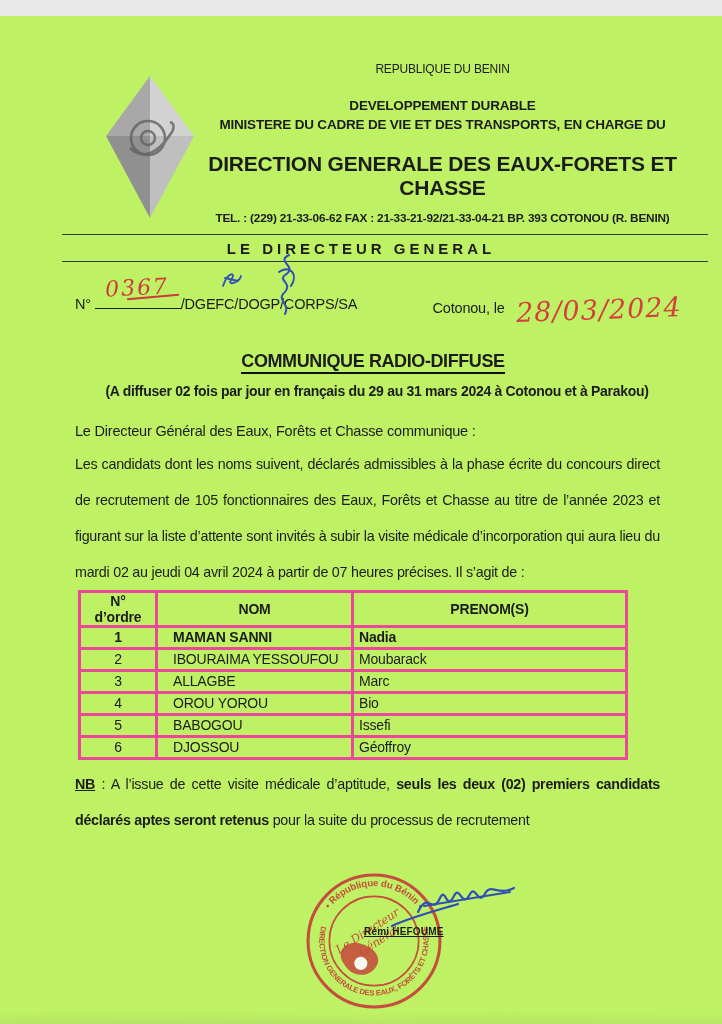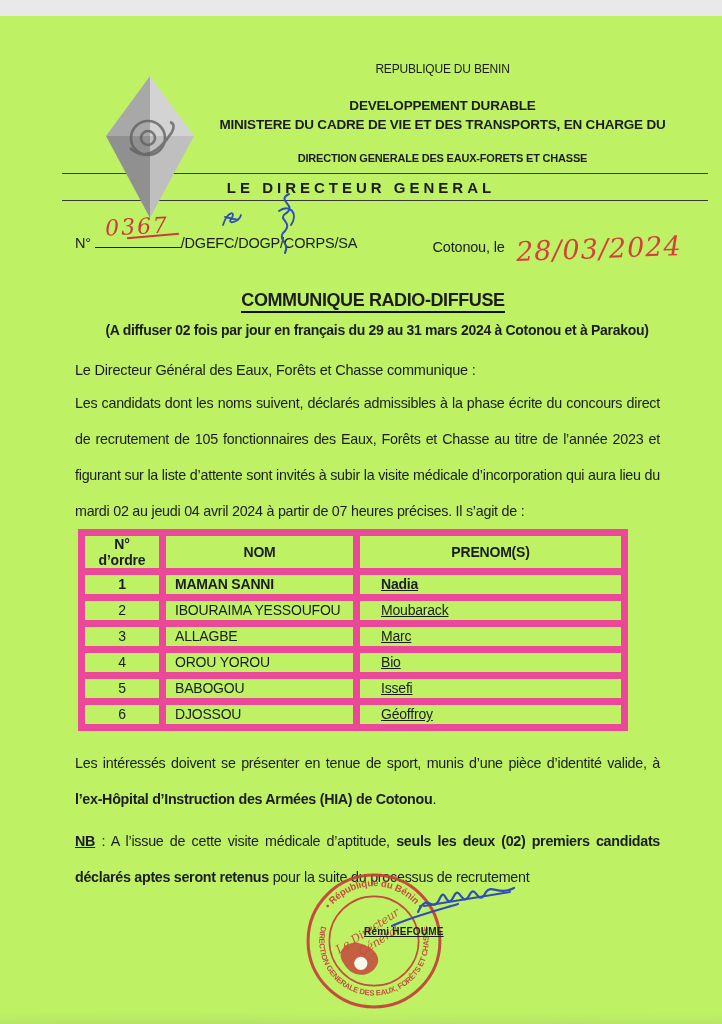--- a/index.html
+++ b/index.html
@@ -4,21 +4,21 @@
 <style>
   html,body{margin:0;padding:0;background:#e9e9e9;}
   .page{position:relative;width:722px;height:1024px;margin:16px auto;background:#bef264;
         font-family:"Liberation Sans",sans-serif;color:#1c1c1c;overflow:hidden;
         letter-spacing:-0.2px;}
   .letterhead{position:relative;padding-top:46px;}
   .logo{position:absolute;left:102px;top:58px;width:97px;height:146px;}
   .lh-text{margin-left:175px;margin-right:12px;text-align:center;}
   .republic{font-size:12px;margin-bottom:21px;}
   .ministry{font-size:13.5px;font-weight:bold;line-height:1.4;}
-  .direction{font-size:11px;font-weight:bold;margin-top:17px;}
+  .direction{font-size:21px;font-weight:bold;margin-top:17px;}
   .contact{font-size:11.8px;font-weight:bold;margin-top:11px;}
   .email{font-size:12.5px;font-weight:bold;margin-top:9px;}
   .rule{border-top:1.5px solid #3a3a3a;margin:0 14px 0 62px;}
   .rule.r1{margin-top:9px;}
   .director-heading{text-align:center;font-weight:bold;font-size:15px;letter-spacing:4px;
         padding:5px 0 4px 0;}
   .ref-row{position:relative;display:flex;justify-content:space-between;
         margin:22px 40px 0 75px;font-size:14.5px;align-items:flex-start;}
   .ref-left{position:relative;padding-top:10px;white-space:nowrap;}
   .blank-line{display:inline-block;width:86px;border-bottom:1.2px solid #222;height:14px;}
@@ -32,25 +32,25 @@
   .hw-date{display:inline-block;color:#d4403c;font-family:"DejaVu Serif",serif;font-style:italic;
         font-size:27px;letter-spacing:1px;transform:rotate(-2deg);vertical-align:-6px;margin-left:8px;}
   .doc-title{text-align:center;margin-top:26px;font-size:18px;font-weight:bold;letter-spacing:-0.4px;padding-left:24px;}
   .doc-title span{border-bottom:2px solid #111;padding-bottom:1px;}
   .doc-subtitle{text-align:center;font-size:14px;font-weight:bold;margin-top:11px;letter-spacing:-0.3px;padding-left:32px;}
   .content{margin:0 62px 0 75px;}
   .intro{font-size:14.5px;margin:24px 0 0 0;}
   .body-par{font-size:14.3px;line-height:36px;text-align:justify;margin:7px 0 0 0;letter-spacing:-0.25px;}
   .section-title{font-size:15px;font-weight:bold;margin:13px 0 10px 73px;}
   table.cand{border-collapse:collapse;margin-left:3px;width:550px;font-size:14px;}
-  table.cand th,table.cand td{border:7px solid #ec4899;padding:0 6px;height:19px;}
+  table.cand th,table.cand td{border:3px solid #ec4899;padding:0 6px;height:19px;}
   table.cand th{height:25px;font-weight:bold;text-align:center;}
   table.cand td.c-num{text-align:center;width:62px;}
-  table.cand td.c-nom{width:172px;padding-left:9px;}
-  table.cand td.c-pre{padding-left:21px;text-decoration:underline;}
+  table.cand td.c-nom{width:172px;padding-left:15px;}
+  table.cand td.c-pre{padding-left:5px;}
   table.cand{border:2px solid #2e2e2e;}
   tr.bold-row td{font-weight:bold;}
   .closing{font-size:14.3px;line-height:36px;text-align:justify;margin:14px 0 0 0;letter-spacing:-0.25px;}
   .nb-par{font-size:14.3px;line-height:36px;text-align:justify;margin:6px 0 0 0;letter-spacing:-0.25px;}
   .nb-label{font-weight:bold;text-decoration:underline;}
   b,strong{letter-spacing:-0.3px;}
   .stamp{position:absolute;left:303px;top:854px;width:142px;height:142px;opacity:0.92;}
   .signature{position:absolute;left:388px;top:866px;width:130px;height:48px;}
   .sig-name{position:absolute;left:364px;top:910px;font-size:10px;font-weight:bold;
         text-decoration:underline;letter-spacing:0.2px;}
@@ -75,20 +75,21 @@
         <circle cx="46" cy="64" r="17"></circle>
         <circle cx="46" cy="64" r="7"></circle>
         <path d="M28,74 Q48,92 70,58 Q74,50 68,48"></path>
       </g>
     </svg>
     <div class="lh-text">
       <div class="republic">REPUBLIQUE DU BENIN</div>
       <div class="ministry">DEVELOPPEMENT DURABLE</div>
       <div class="ministry">MINISTERE DU CADRE DE VIE ET DES TRANSPORTS, EN CHARGE DU</div>
       <div class="direction">DIRECTION GENERALE DES EAUX-FORETS ET CHASSE</div>
+      <div class="contact">TEL. : (229) 21-33-06-62 FAX : 21-33-21-92/21-33-04-21 BP. 393 COTONOU (R. BENIN)</div>
     </div>
   </div>
 
   <div class="rule r1"></div>
   <div class="director-heading">LE DIRECTEUR GENERAL</div>
   <div class="rule"></div>
 
   <div class="ref-row">
     <div class="ref-left">
       <span>N°</span>
@@ -153,21 +154,20 @@
           <td class="c-pre">Issefi</td>
         </tr>
         <tr>
           <td class="c-num">6</td>
           <td class="c-nom">DJOSSOU</td>
           <td class="c-pre">Géoffroy</td>
         </tr>
       </tbody>
     </table>
 
-    <p class="closing"><span>Les intéressés doivent se présenter en tenue de sport, munis d’une pièce d’identité valide, à</span> <strong>l’ex-Hôpital d’Instruction des Armées (HIA) de Cotonou</strong><span>.</span></p>
 
     <p class="nb-par"><span class="nb-label">NB</span><span> : A l’issue de cette visite médicale d’aptitude, </span><strong>seuls les deux (02) premiers candidats déclarés aptes seront retenus</strong><span> pour la suite du processus de recrutement</span></p>
   </div>
 
   <svg class="stamp" viewBox="0 0 140 140">
     <defs>
       <path id="arcTop" d="M 23.2,43 A 54,54 0 0 1 116.8,43"></path>
       <path id="arcBottom" d="M 17.8,56 A 54,54 0 1 0 122.2,56"></path>
     </defs>
     <circle cx="70" cy="70" r="65" fill="none" stroke="#c5403a" stroke-width="3"></circle>

